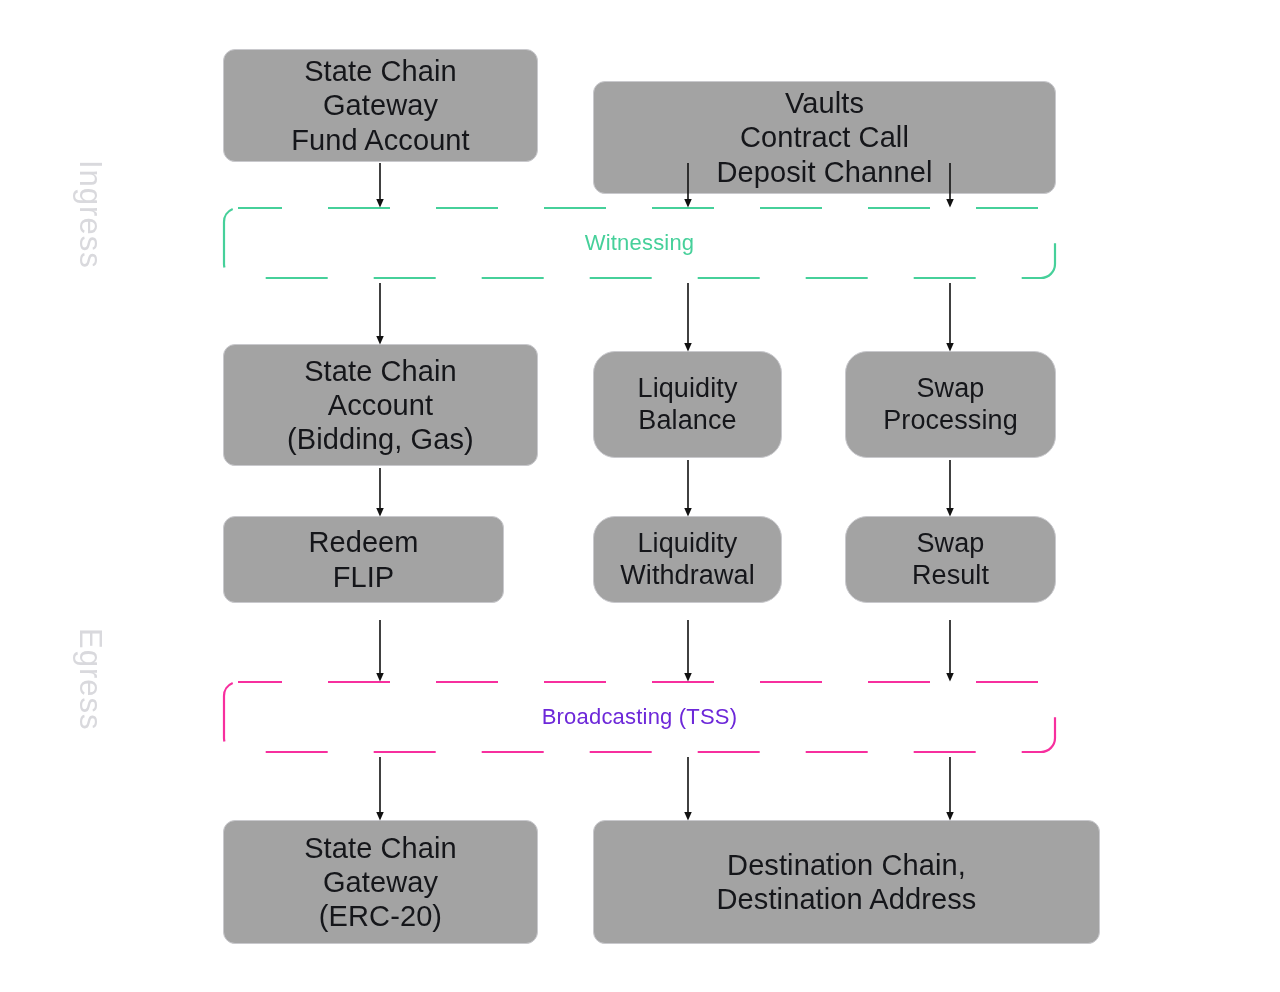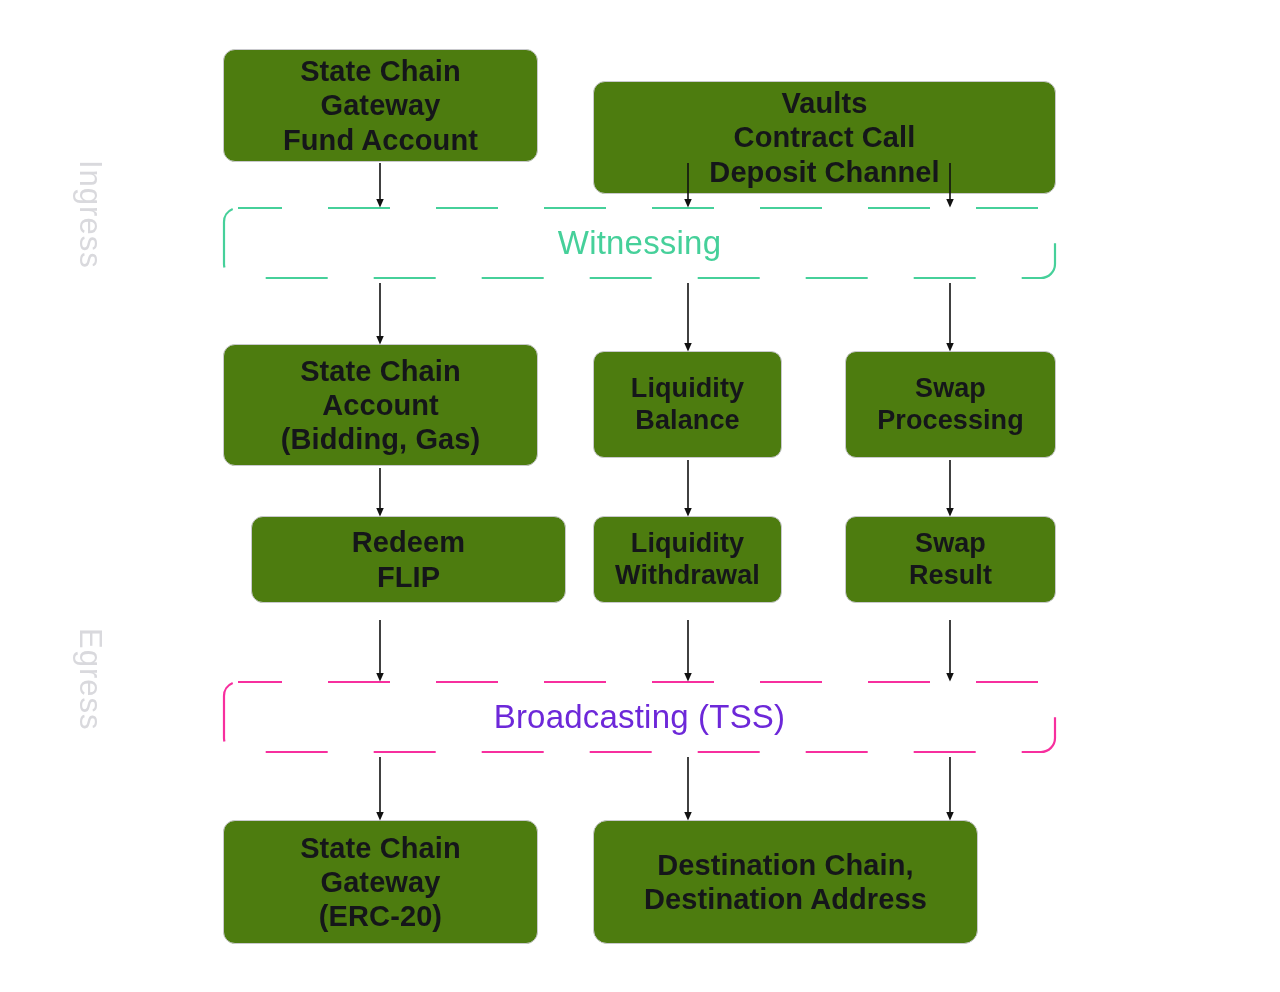--- a/index.html
+++ b/index.html
@@ -18,44 +18,44 @@
     position: absolute;
     left: 0; top: 0;
     width: 1280px;
     height: 992px;
   }
   .node {
     position: absolute;
     box-sizing: border-box;
     border: 1.5px solid #c9c9cd;
     border-radius: 12px;
-    background: #4d7c0f;
+    background: #a3a3a3;
     display: flex;
     align-items: center;
     justify-content: center;
     text-align: center;
     color: #15161a;
     font-size: 29px;
     line-height: 1.18;
     letter-spacing: 0.1px;
     white-space: pre-line;
-    font-weight: 700;
+    font-weight: 400;
   }
   .node.small {
     font-size: 27px;
-    border-radius: 11px;
+    border-radius: 22px;
   }
   .band {
     position: absolute;
     box-sizing: border-box;
     border-radius: 14px;
     display: flex;
     align-items: center;
     justify-content: center;
-    font-size: 33px;
+    font-size: 22px;
     letter-spacing: 0.2px;
     background: transparent;
   }
   .band-svg {
     position: absolute;
     left: 0; top: 0;
     width: 100%;
     height: 100%;
     overflow: visible;
     pointer-events: none;
@@ -113,41 +113,41 @@
   <div class="node" style="left: 223px; top: 344px; width: 315px; height: 122px;">State Chain
 Account
 (Bidding, Gas)</div>
 
   <div class="node small" style="left: 593px; top: 351px; width: 189px; height: 107px;">Liquidity
 Balance</div>
 
   <div class="node small" style="left: 845px; top: 351px; width: 211px; height: 107px;">Swap
 Processing</div>
 
-  <div class="node" style="left: 223px; top: 516px; width: 315px; height: 87px; margin-left: 28px;">Redeem
+  <div class="node" style="left: 223px; top: 516px; width: 281px; height: 87px;">Redeem
 FLIP</div>
 
   <div class="node small" style="left: 593px; top: 516px; width: 189px; height: 87px;">Liquidity
 Withdrawal</div>
 
   <div class="node small" style="left: 845px; top: 516px; width: 211px; height: 87px;">Swap
 Result</div>
 
   <div class="band broadcasting" style="left: 223px; top: 681px; width: 833px; height: 72px;">
     <svg class="band-svg" viewBox="0 0 833 72" preserveAspectRatio="none">
       <rect x="1" y="1" width="831" height="70" rx="14" ry="14" fill="none" stroke="#f72f9e" stroke-width="2.2" stroke-dasharray="62 46" stroke-dashoffset="18"></rect>
     </svg>
     <span class="band-label">Broadcasting (TSS)</span>
   </div>
 
   <div class="node" style="left: 223px; top: 820px; width: 315px; height: 124px;">State Chain
 Gateway
 (ERC-20)</div>
 
-  <div class="node" style="left: 593px; top: 820px; width: 385px; height: 124px; border-radius: 14px;">Destination Chain,
+  <div class="node" style="left: 593px; top: 820px; width: 507px; height: 124px;">Destination Chain,
 Destination Address</div>
 
   <svg id="arrows" viewBox="0 0 1280 992">
     <defs>
       <marker id="ah" markerWidth="9" markerHeight="9" refX="4.5" refY="4" orient="auto" markerUnits="userSpaceOnUse">
         <path d="M0,0 L9,4 L0,8 z" fill="#111111"></path>
       </marker>
     </defs>
     <g stroke="#111111" stroke-width="1.6" fill="none" marker-end="url(#ah)">
 

